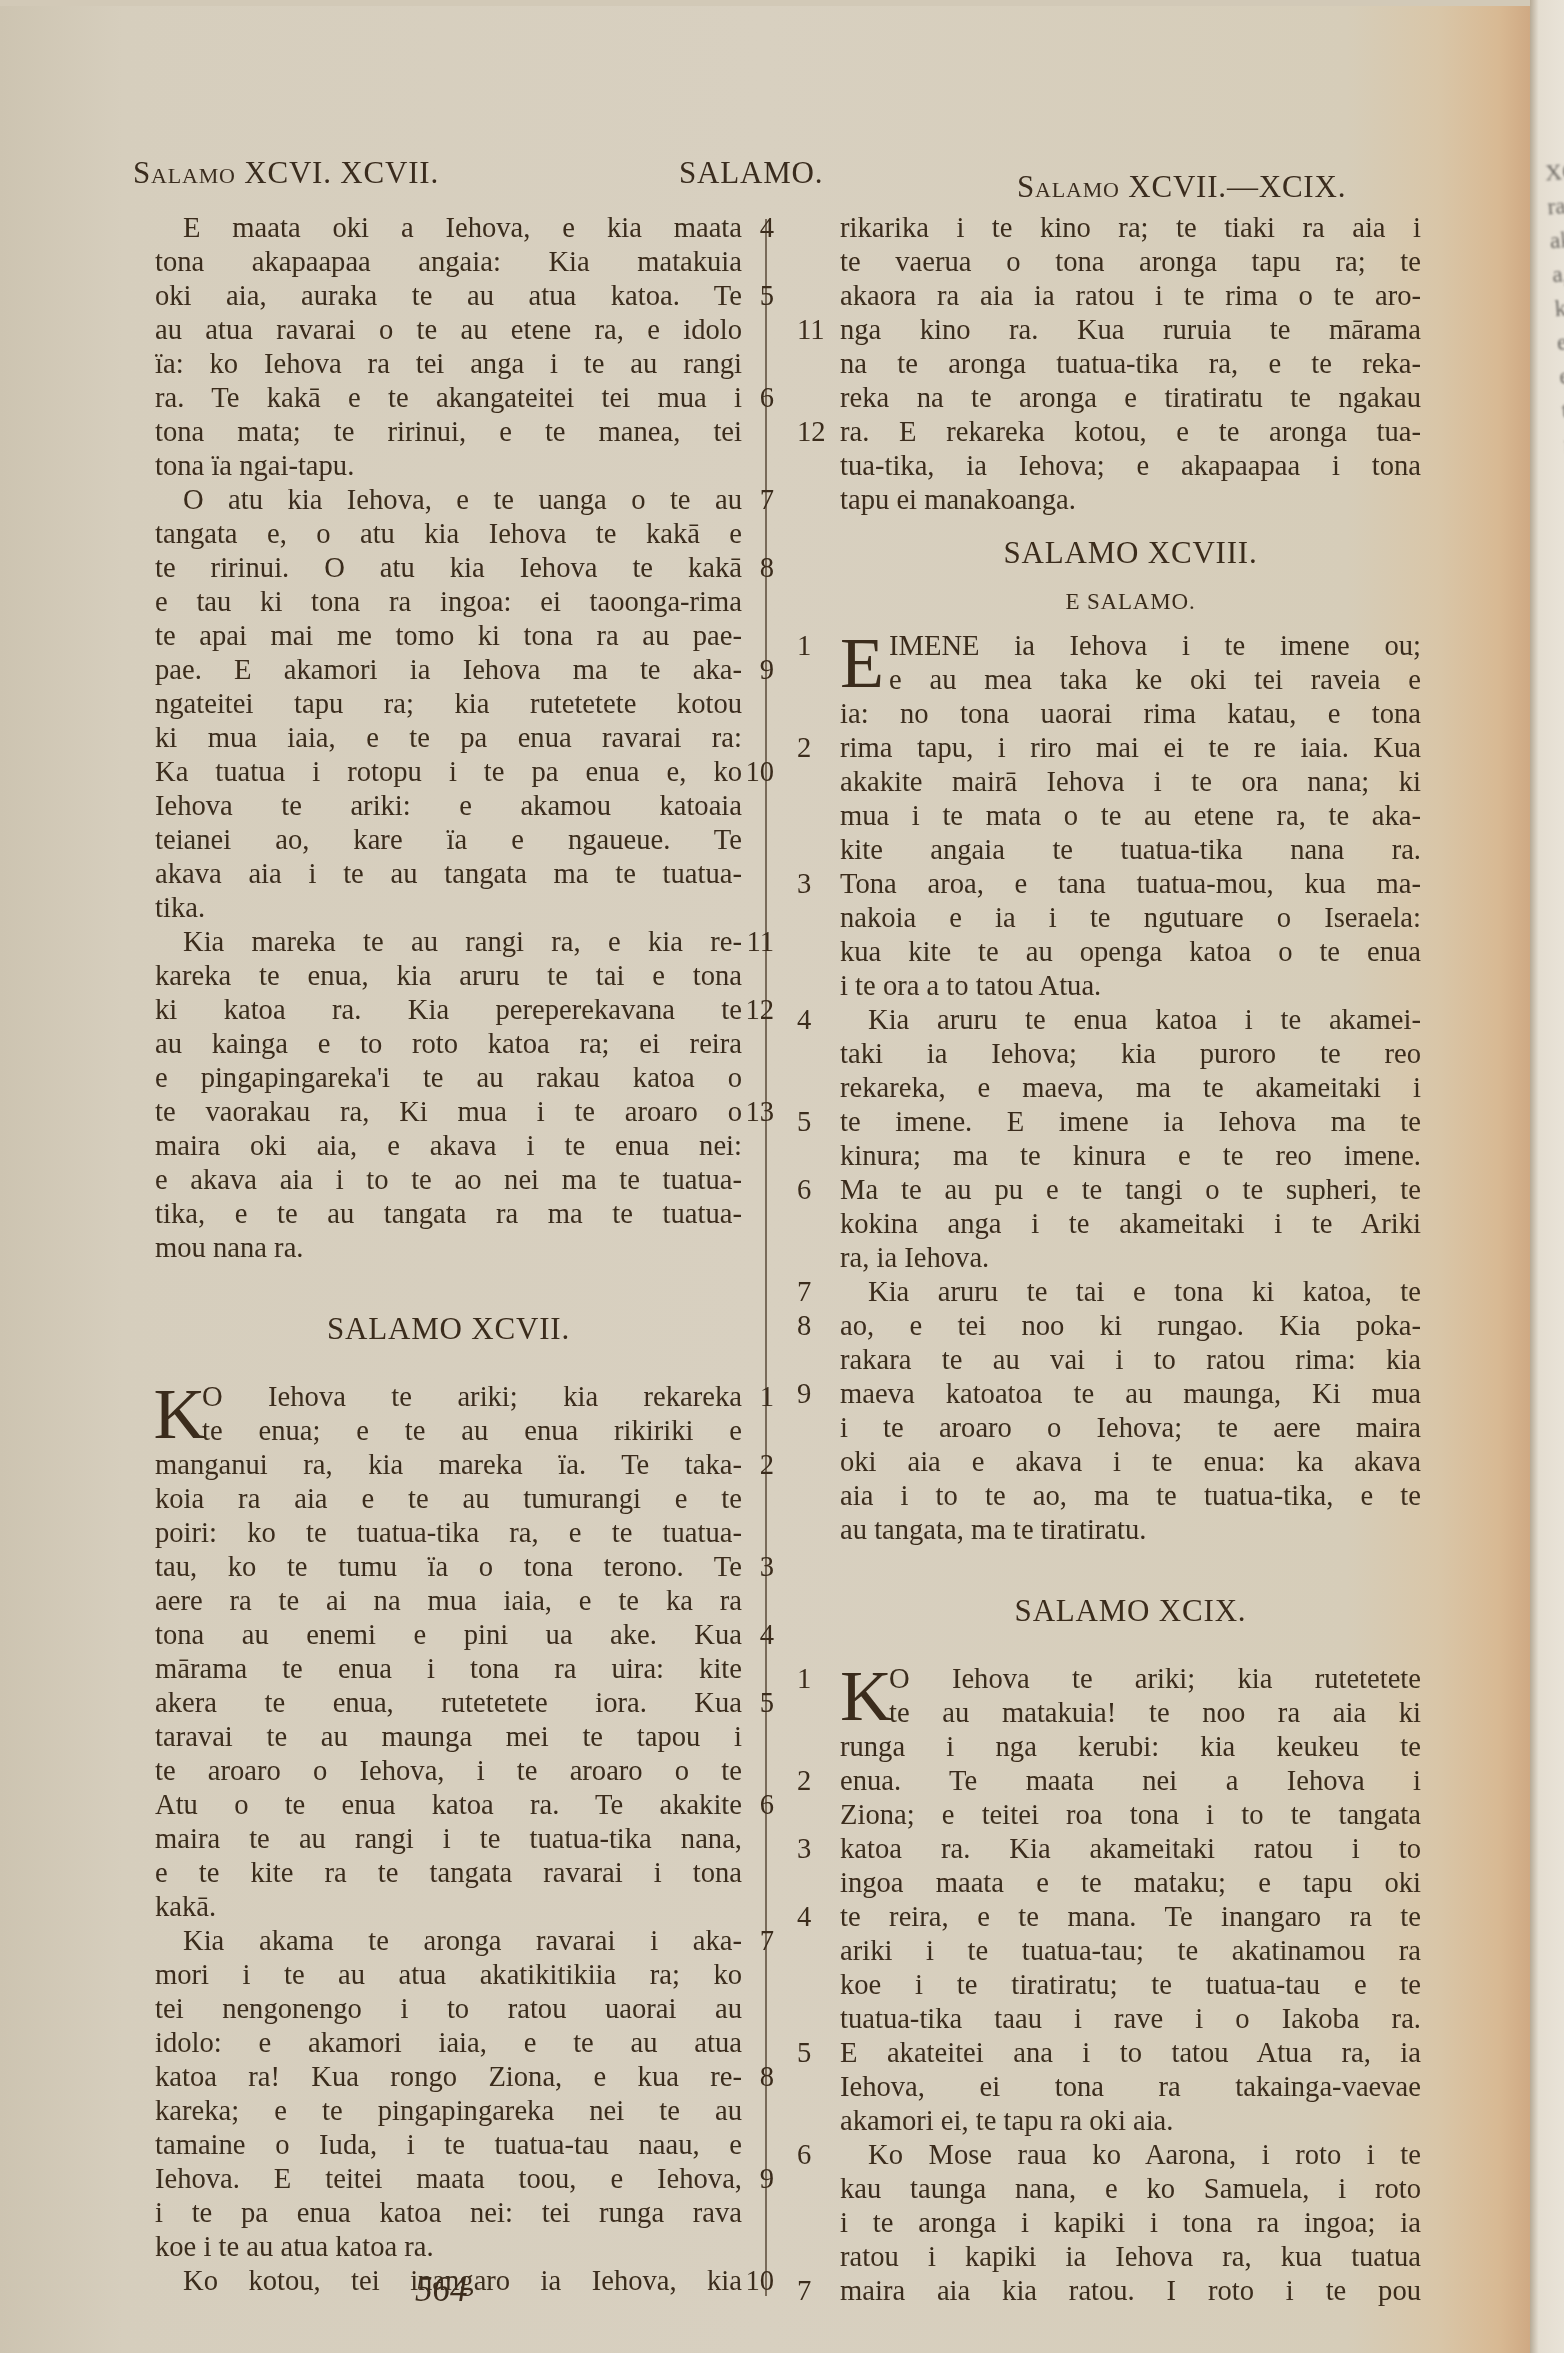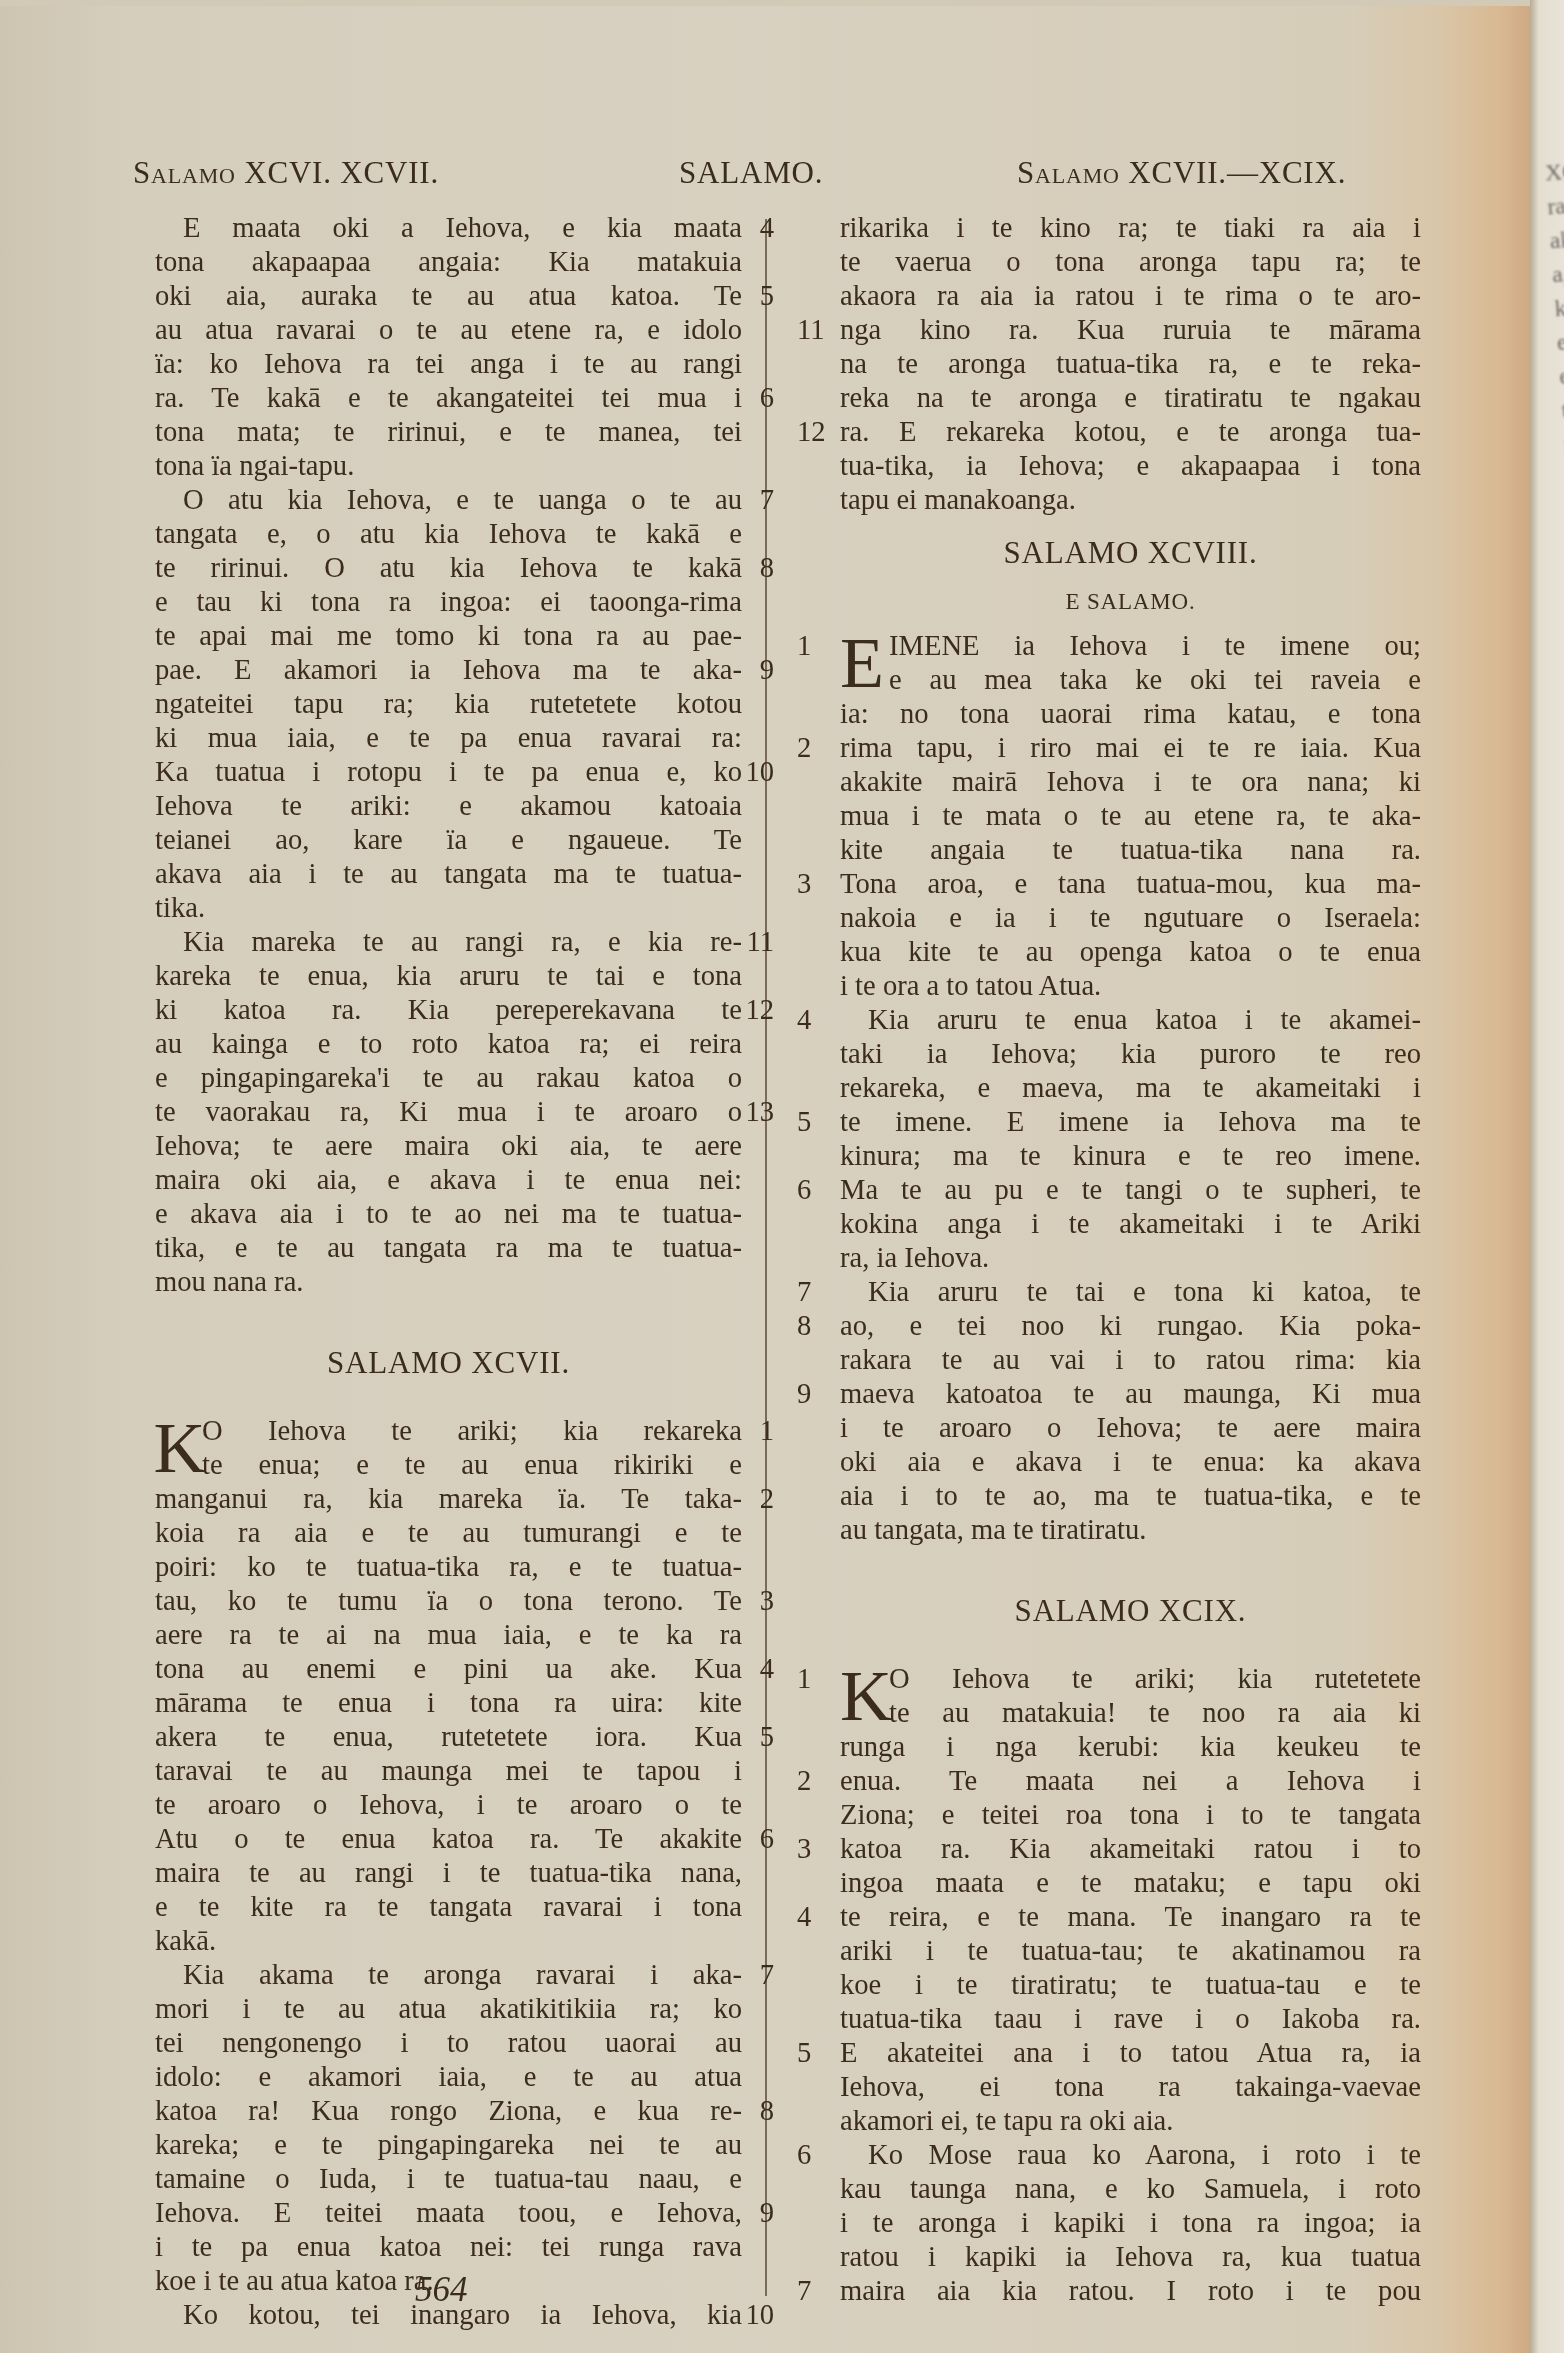--- a/index.html
+++ b/index.html
@@ -23,21 +23,21 @@
     font-family:"Liberation Serif",serif; font-size:23.5px; line-height:34px;
     color:#6e6a64; filter:blur(0.9px); white-space:nowrap; transform:rotate(-4deg); transform-origin:0 0;
   }
   .running-head {
     position:absolute; top:149px; height:39px;
     font-family:"Liberation Serif",serif; font-size:31px; letter-spacing:0.8px;
     color:#3a2c1e;
   }
   .rh-left { left:133px; }
   .rh-center { left:679px; }
-  .rh-right { left:1017px; }
+  .rh-right { left:1017px;margin-top:14px; }
   .sc { font-variant:small-caps; }
   .rule {
     position:absolute; left:765px; top:213px; width:1.6px; height:2077px; background:#5a4a38; opacity:.75;
   }
   .col {
     position:absolute; top:205px;
     font-family:"Liberation Serif",serif; font-size:28.6px; line-height:34px;
     color:#3b2c1c;
     margin-left:12px;
   }
@@ -161,23 +161,20 @@
         <div class="txt">au kainga e to roto katoa ra; ei reira</div>
       </div>
       <div class="line">
         <div class="txt">e pingapingareka'i te au rakau katoa o</div>
       </div>
       <div class="line">
         <div class="txt">te vaorakau ra, Ki mua i te aroaro o</div>
         <span class="num">13</span>
       </div>
       <div class="line">
-        <div class="txt">Iehova; te aere maira oki aia, te aere</div>
-      </div>
-      <div class="line">
         <div class="txt">maira oki aia, e akava i te enua nei:</div>
       </div>
       <div class="line">
         <div class="txt">e akava aia i to te ao nei ma te tuatua-</div>
       </div>
       <div class="line">
         <div class="txt">tika, e te au tangata ra ma te tuatua-</div>
       </div>
       <div class="line last">
         <div class="txt">mou nana ra.</div>

